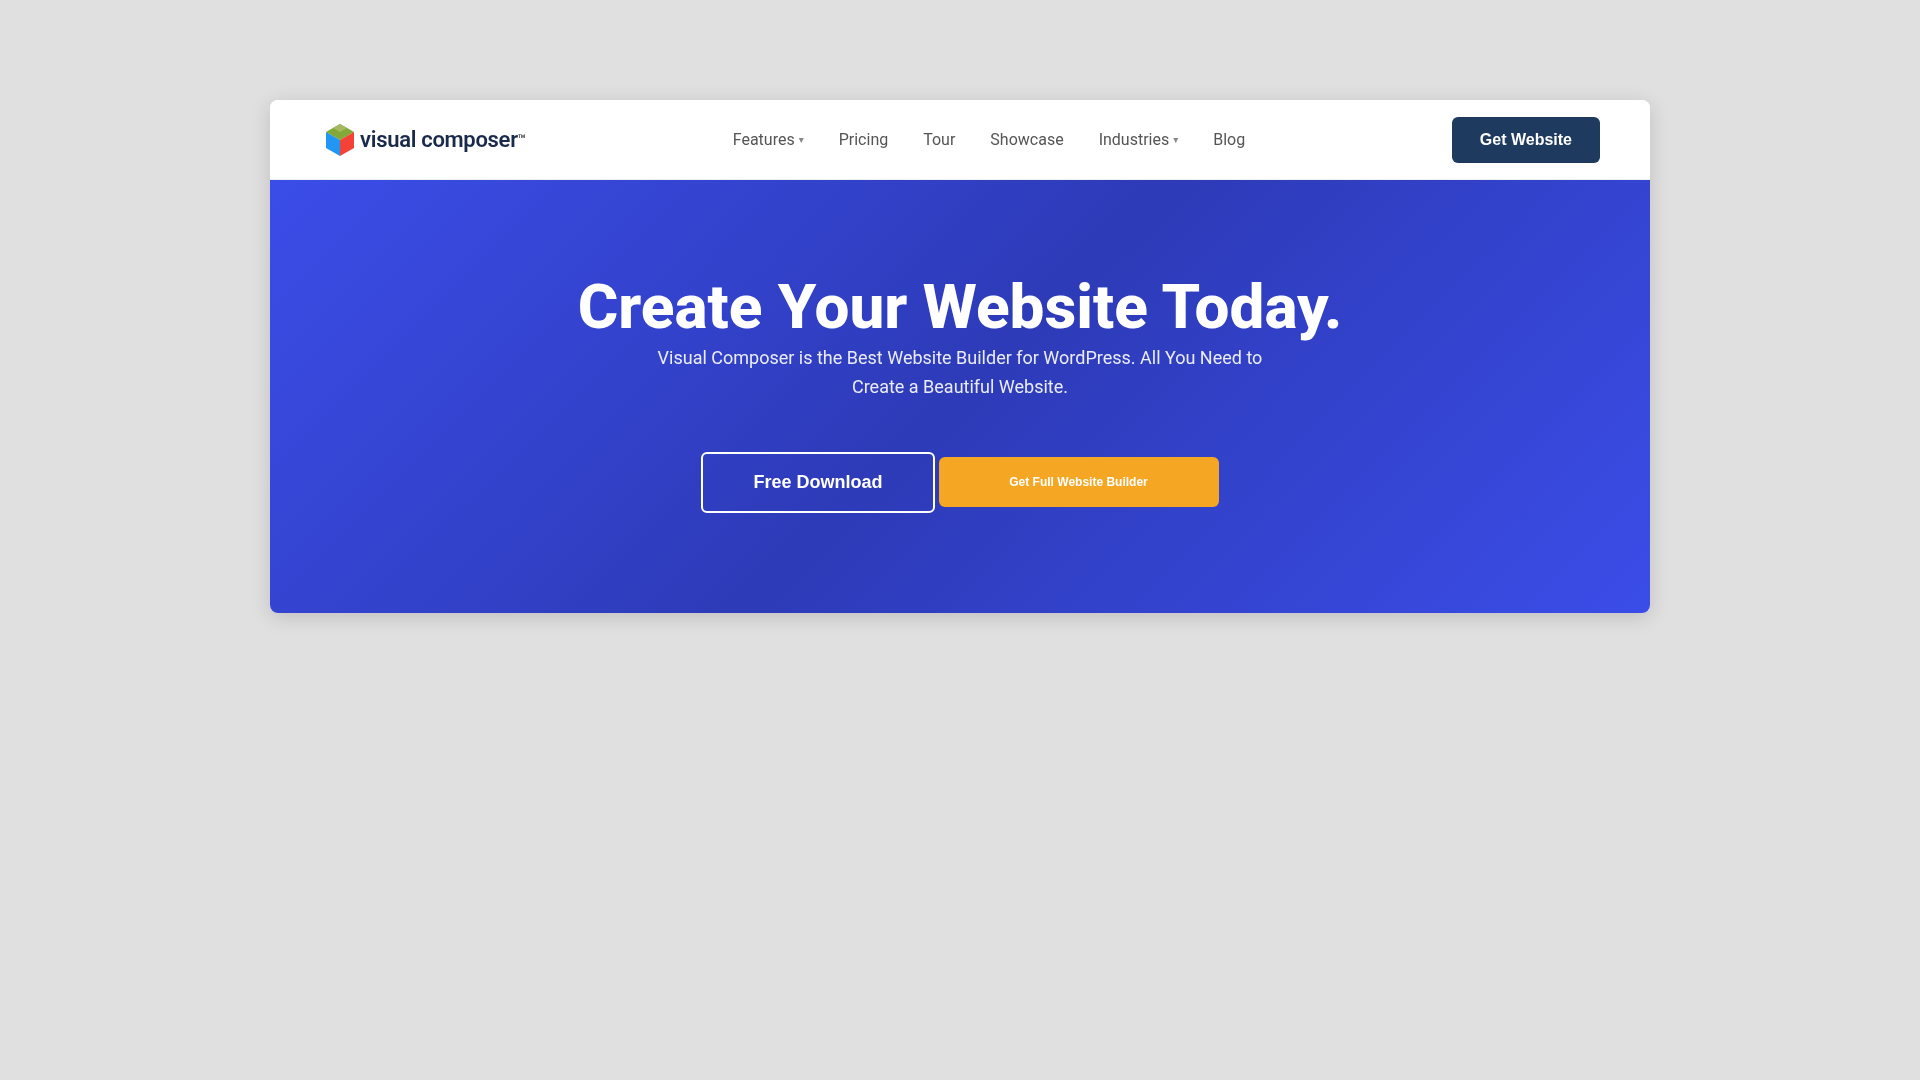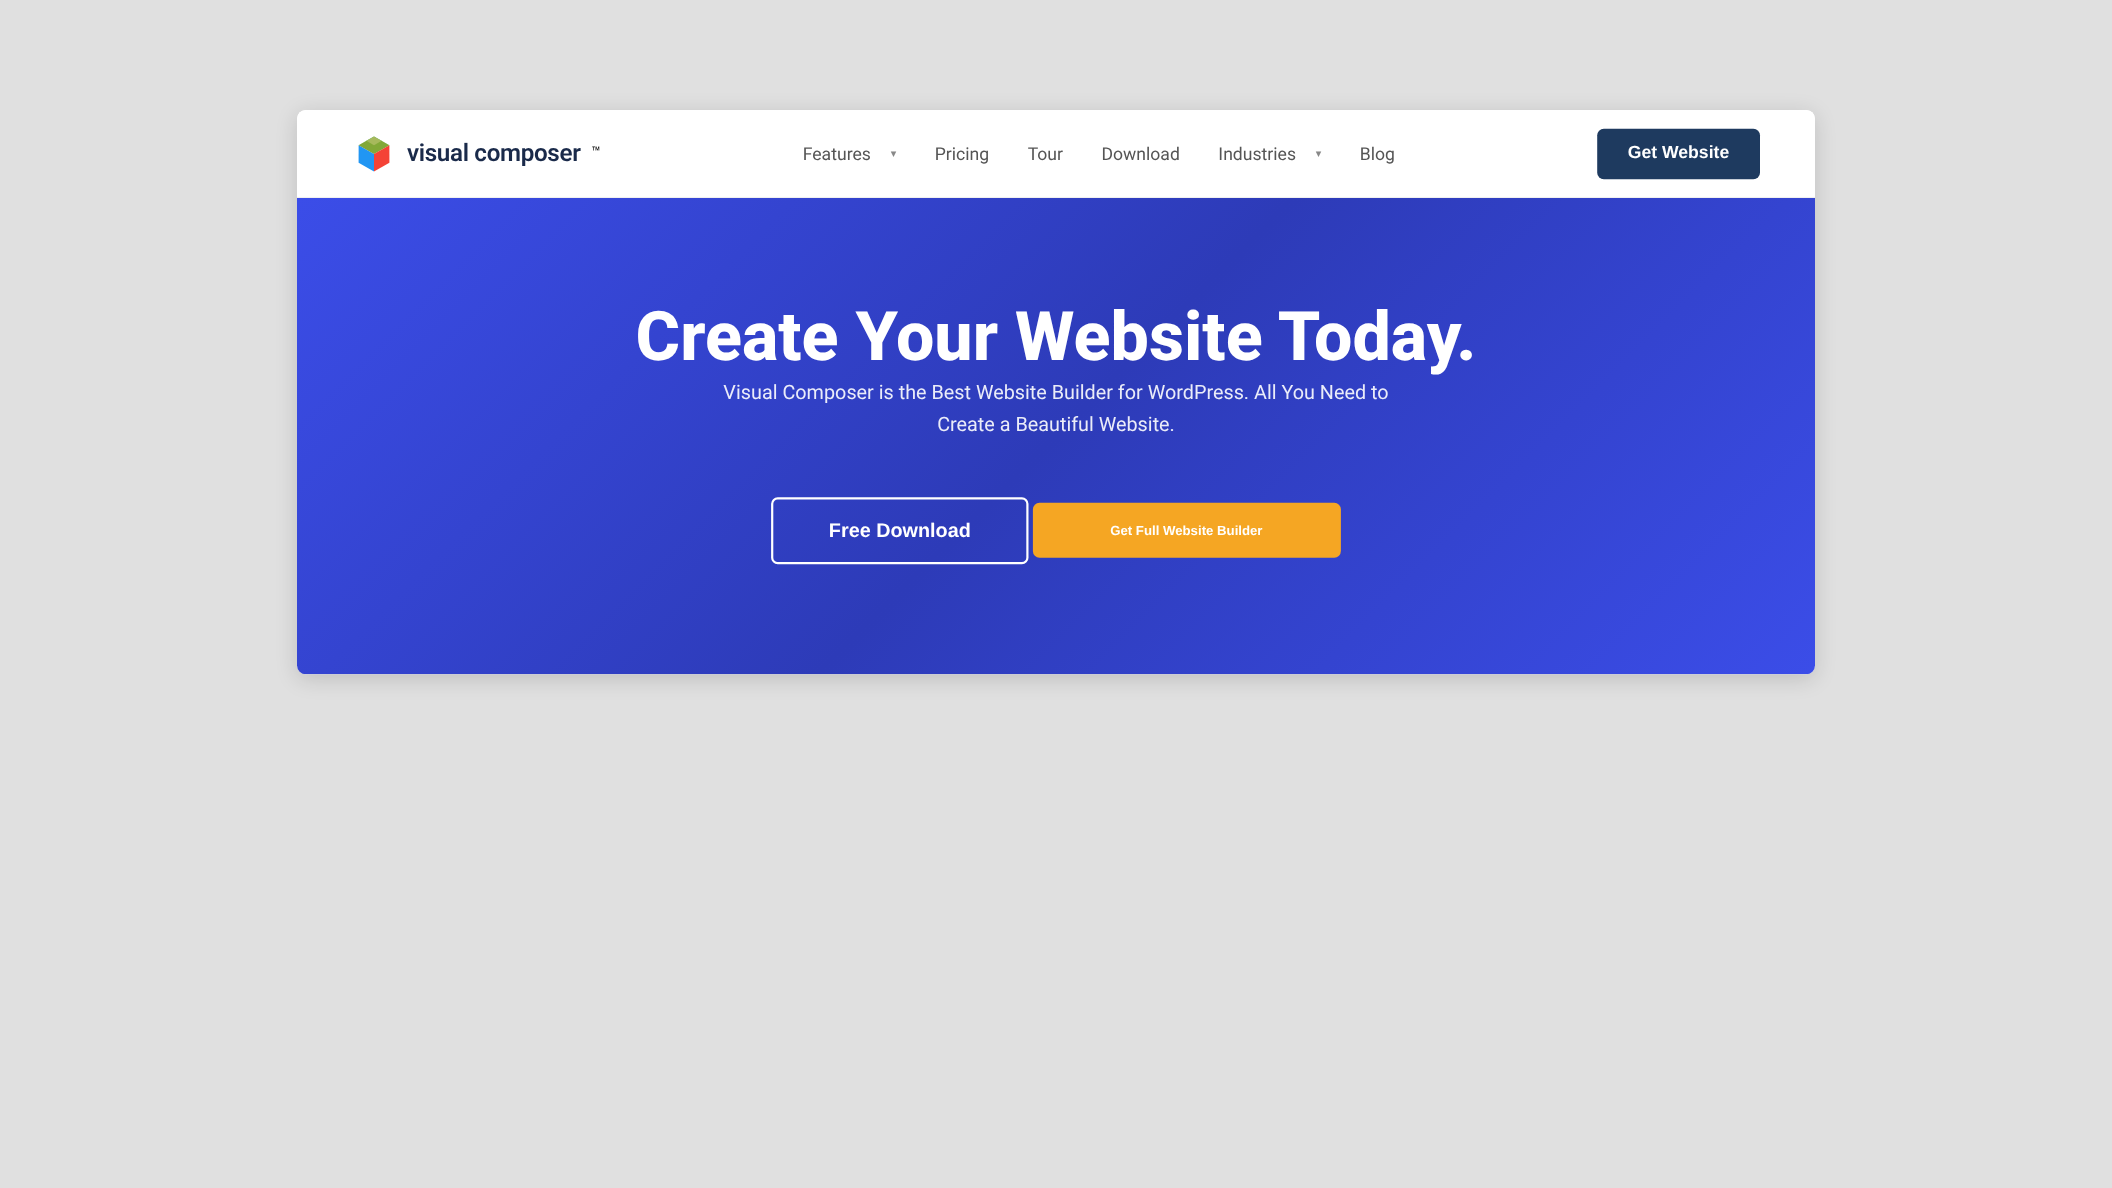--- a/index.html
+++ b/index.html
@@ -30,21 +30,20 @@
       display: flex;
       align-items: center;
       justify-content: space-between;
       padding: 0 50px;
       border-bottom: 1px solid #f0f0f0;
     }
 
     .logo-area {
       display: flex;
       align-items: center;
-      gap: 10px;
     }
 
     .logo-icon {
       width: 40px;
       height: 40px;
     }
 
     .logo-text {
       font-size: 22px;
       font-weight: 600;
@@ -58,21 +57,21 @@
       gap: 35px;
       list-style: none;
     }
 
     .nav-links li a {
       text-decoration: none;
       color: #555;
       font-size: 16px;
       display: flex;
       align-items: center;
-      gap: 18px;
+      gap: 4px;
     }
 
     .chevron {
       font-size: 10px;
       color: #888;
     }
 
     .get-started-btn {
       background: #1e3a5f;
       color: white;
@@ -177,21 +176,21 @@
           <span>Pricing</span>
         </a>
       </li>
       <li>
         <a href="#">
           <span>Tour</span>
         </a>
       </li>
       <li>
         <a href="#">
-          <span>Download</span>
+          <span>Showcase</span>
         </a>
       </li>
       <li>
         <a href="#">
           <span>Industries</span>
           <span class="chevron">▾</span>
         </a>
       </li>
       <li>
         <a href="#">

